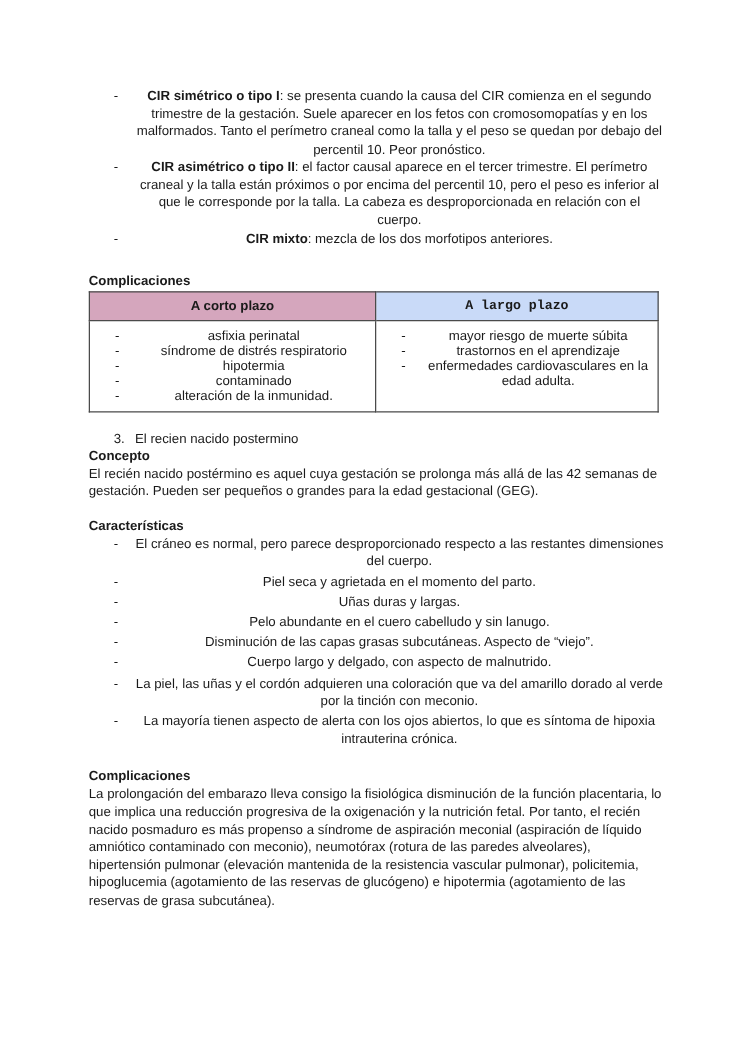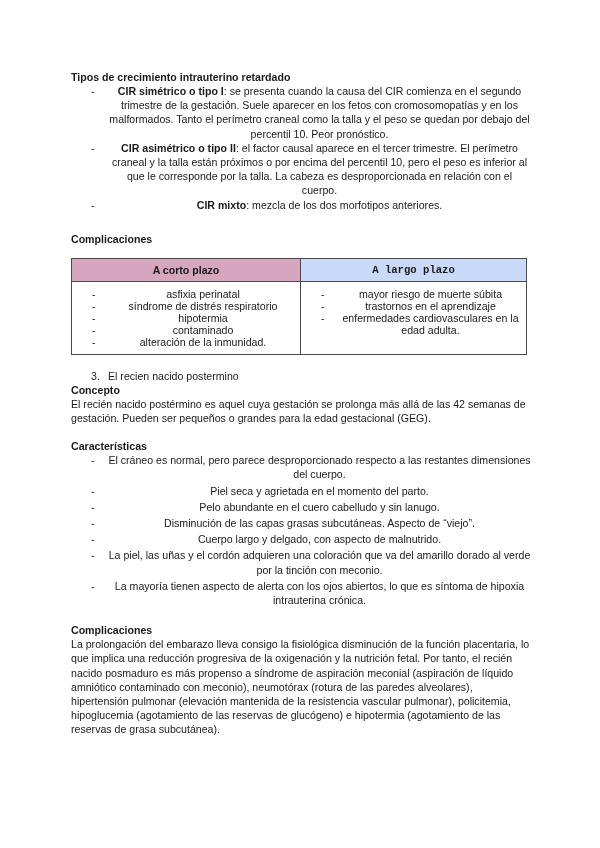--- a/index.html
+++ b/index.html
@@ -11,41 +11,40 @@
     .h { font-weight: bold; line-height: 14px; }
     .p { line-height: 14.2px; }
     ul.dash { list-style: none; margin: 0; padding: 0; }
     ul.dash li { position: relative; padding-left: 37px; line-height: 14.2px; text-align: center; }
     ul.dash li::before { content: "-"; position: absolute; left: 20px; top: 0; }
     ul.dash.l1 li { padding-left: 37px; }
     ul.dash.spaced li { margin-bottom: 2px; }
     b { font-weight: bold; }
     .gap { height: 14px; }
     table.comp {
-      border-collapse: collapse; width: 456px; margin-top: 12px;
+      border-collapse: collapse; width: 456px; margin-top: 1px;
       border: 1.5px solid #4a4a4a;
     }
     table.comp th {
       font-weight: bold; text-align: center; height: 22px; padding: 0;
       border: 1.5px solid #4a4a4a; font-size: 10.6px;
     }
     table.comp th.short { background: #d5a6bd; width: 228px; }
     table.comp th.long { background: #c9daf8; font-family: Liberation Mono, monospace; }
     table.comp td { vertical-align: top; padding: 6px 4px 6px 0; border: 1.5px solid #4a4a4a; }
     table.comp td ul.dash li { padding-left: 38px; line-height: 12px; }
     table.comp td ul.dash li::before { left: 20px; }
     .num-head { font-weight: normal; padding-left: 20px; line-height: 14px; }
     .num-head span.n { display: inline-block; width: 17px; }
   </style>
 </head>
 <body>
 
 <div class="page">
 
-  <div class="h">Tipos de crecimiento intrauterino retardado</div>
   <ul class="dash l1">
     <li><b>CIR simétrico o tipo I</b><span>: se presenta cuando la causa del CIR comienza en el segundo trimestre de la gestación. Suele aparecer en los fetos con cromosomopatías y en los malformados. Tanto el perímetro craneal como la talla y el peso se quedan por debajo del percentil 10. Peor pronóstico.</span></li>
     <li><b>CIR asimétrico o tipo II</b><span>: el factor causal aparece en el tercer trimestre. El perímetro craneal y la talla están próximos o por encima del percentil 10, pero el peso es inferior al que le corresponde por la talla. La cabeza es desproporcionada en relación con el cuerpo.</span></li>
     <li><b>CIR mixto</b><span>: mezcla de los dos morfotipos anteriores.</span></li>
   </ul>
 
   <div style="height:20px"></div>
   <div class="h">Complicaciones</div>
   <table class="comp">
     <tbody>
@@ -77,20 +76,21 @@
   <div style="height:14px"></div>
   <div class="num-head"><span class="n">3.</span><span>El recien nacido postermino</span></div>
   <div class="h">Concepto</div>
   <div class="p">El recién nacido postérmino es aquel cuya gestación se prolonga más allá de las 42 semanas de gestación. Pueden ser pequeños o grandes para la edad gestacional (GEG).</div>
 
   <div class="gap"></div>
   <div class="h">Características</div>
   <ul class="dash l1 spaced">
     <li>El cráneo es normal, pero parece desproporcionado respecto a las restantes dimensiones del cuerpo.</li>
     <li>Piel seca y agrietada en el momento del parto.</li>
+    <li>Uñas duras y largas.</li>
     <li>Pelo abundante en el cuero cabelludo y sin lanugo.</li>
     <li>Disminución de las capas grasas subcutáneas. Aspecto de “viejo”.</li>
     <li>Cuerpo largo y delgado, con aspecto de malnutrido.</li>
     <li>La piel, las uñas y el cordón adquieren una coloración que va del amarillo dorado al verde por la tinción con meconio.</li>
     <li>La mayoría tienen aspecto de alerta con los ojos abiertos, lo que es síntoma de hipoxia intrauterina crónica.</li>
   </ul>
 
   <div class="gap"></div>
   <div class="h">Complicaciones</div>
   <div class="p">La prolongación del embarazo lleva consigo la fisiológica disminución de la función placentaria, lo que implica una reducción progresiva de la oxigenación y la nutrición fetal. Por tanto, el recién nacido posmaduro es más propenso a síndrome de aspiración meconial (aspiración de líquido amniótico contaminado con meconio), neumotórax (rotura de las paredes alveolares), hipertensión pulmonar (elevación mantenida de la resistencia vascular pulmonar), policitemia, hipoglucemia (agotamiento de las reservas de glucógeno) e hipotermia (agotamiento de las reservas de grasa subcutánea).</div>

